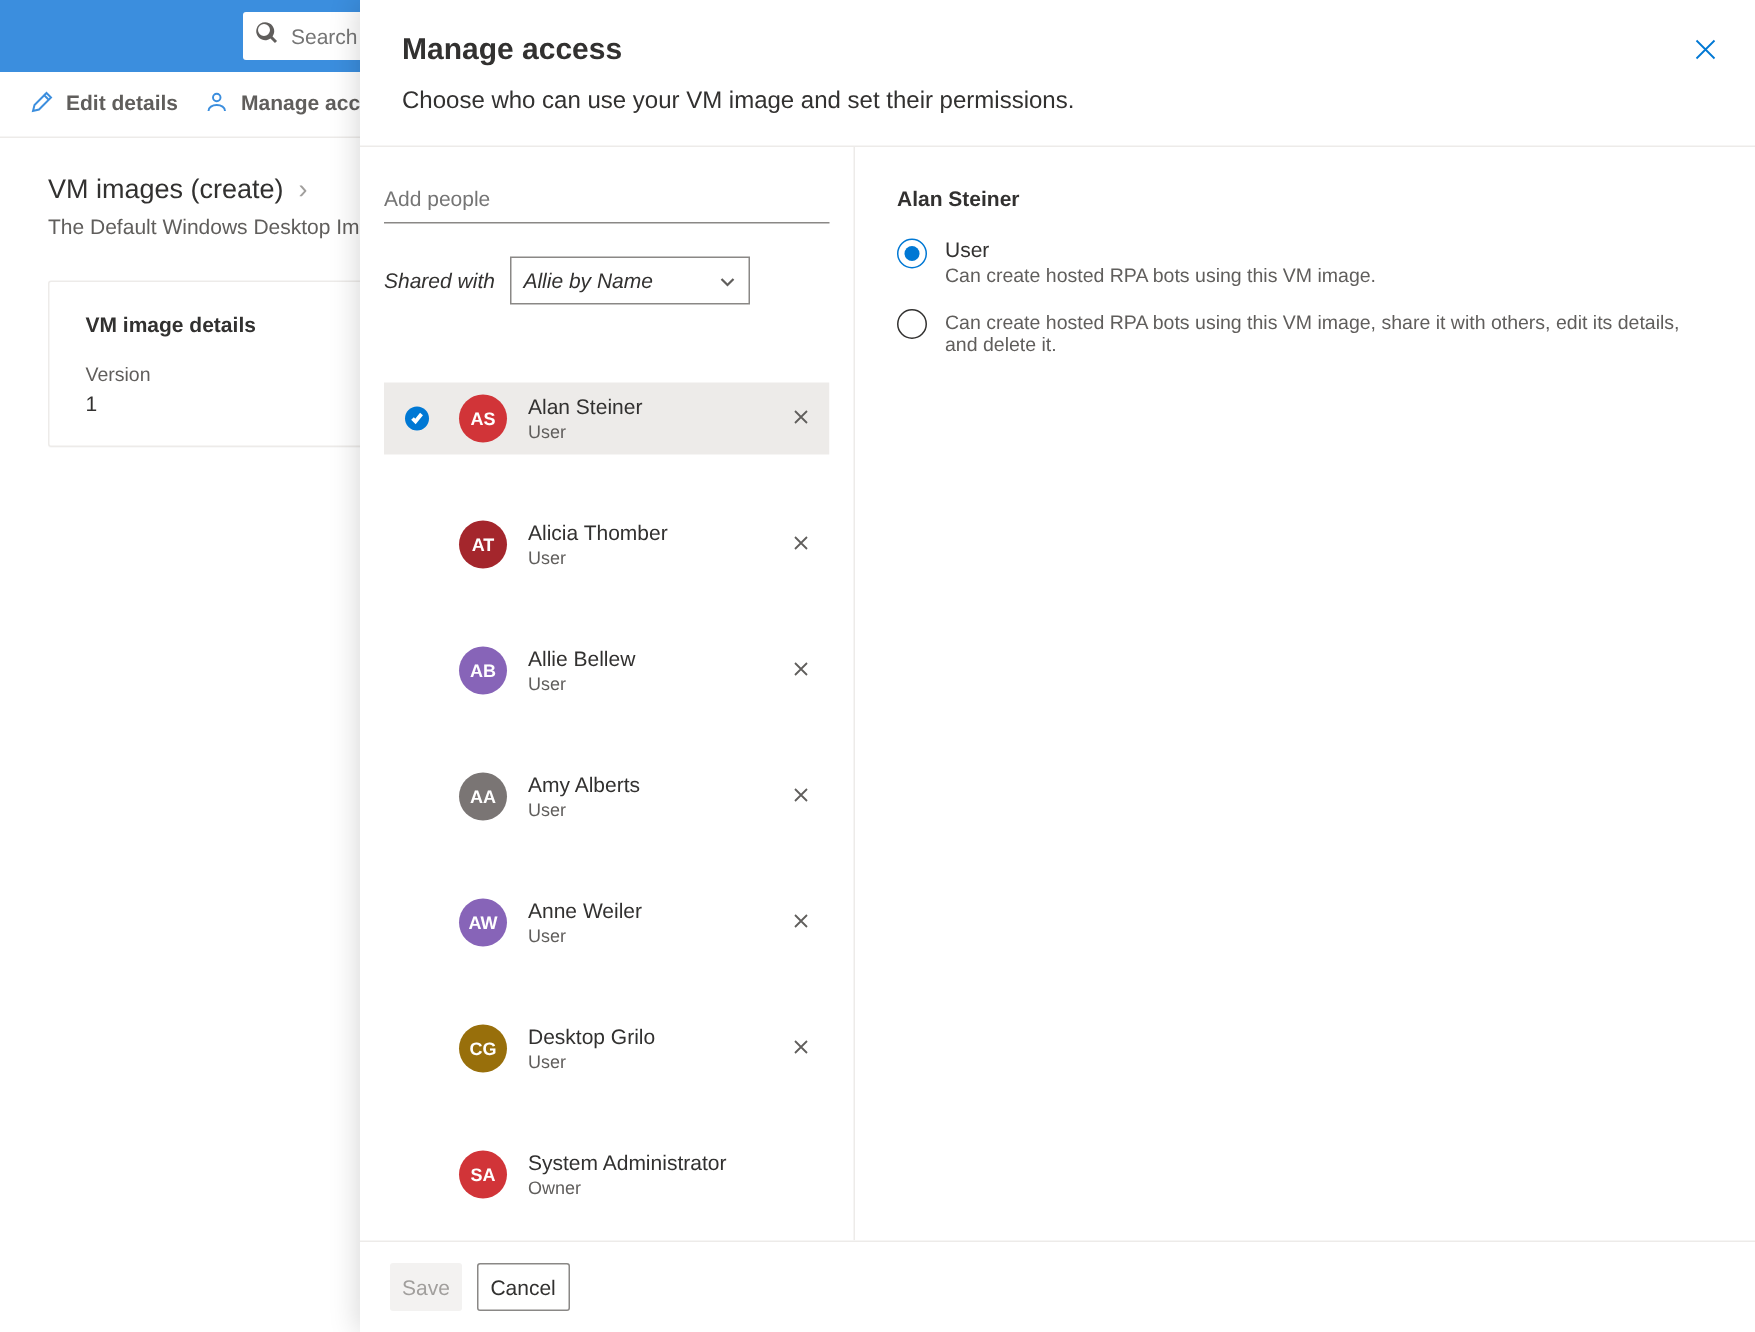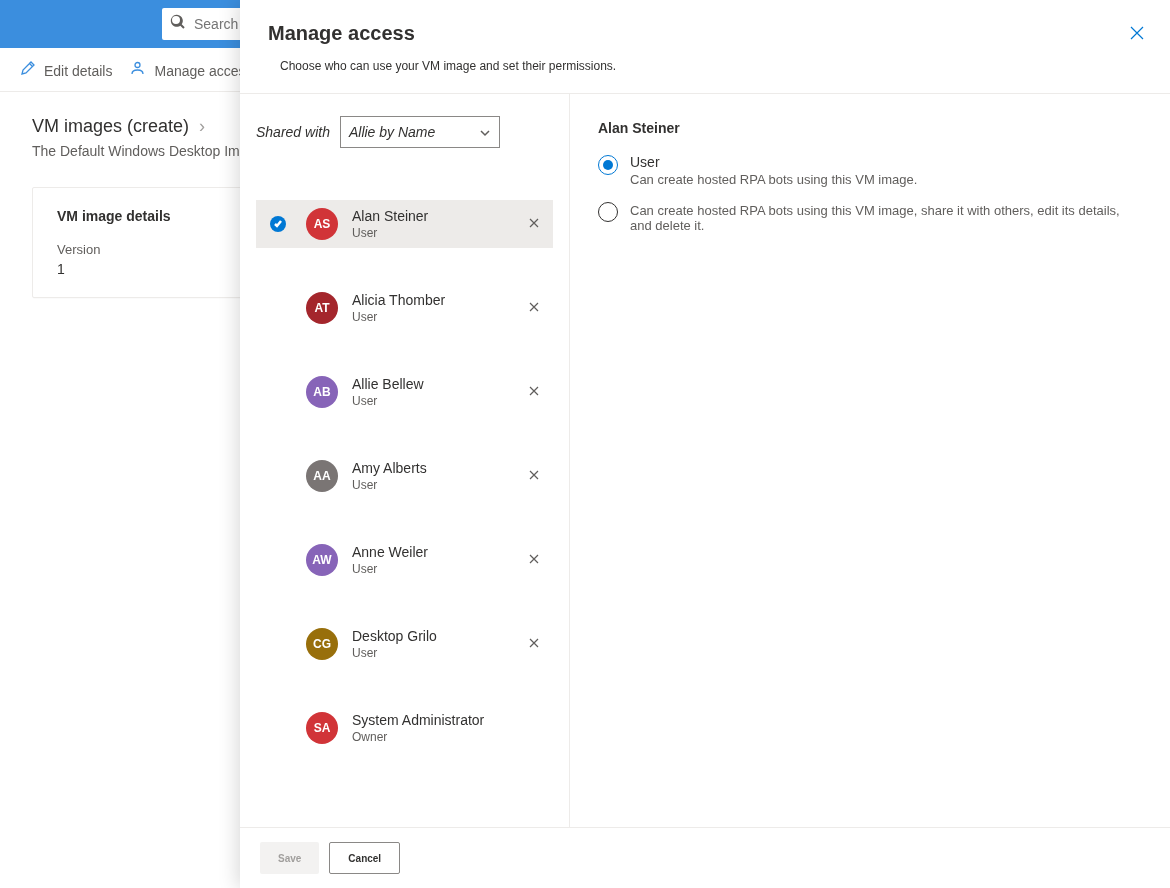--- a/index.html
+++ b/index.html
@@ -5,40 +5,40 @@
   * { box-sizing: border-box; margin: 0; padding: 0; font-family: 'Segoe UI', Tahoma, sans-serif; }
   body { width: 1170px; height: 888px; overflow: hidden; background: #fff; color: #323130; position: relative; }
 
   
   .topbar { background: #3b8ede; height: 48px; display: flex; align-items: center; padding: 0 12px; }
   .search-wrap { margin-left: 150px; display:flex; align-items:center; background:#fff; border-radius:2px; height:32px; width:320px; padding:0 8px; color:#605e5c;}
   .search-wrap svg { width:16px; height:16px; margin-right:8px; fill:#605e5c;}
   .search-wrap input { border:none; outline:none; font-size:14px; color:#605e5c; width:100%; background:transparent;}
 
   .cmdbar { height:44px; display:flex; align-items:center; padding:0 20px; gap:18px; border-bottom:1px solid #edebe9;}
-  .cmdbar-item { display:flex; align-items:flex-end; gap:8px; color:#605e5c; font-size:14px;}
+  .cmdbar-item { display:flex; align-items:flex-start; gap:8px; color:#605e5c; font-size:14px;font-weight:bold;}
   .cmdbar-item svg { width:16px; height:16px; fill:#3b8ede; stroke:#3b8ede;}
 
   .page-body { padding: 24px 32px; }
   .breadcrumb { display:flex; align-items:center; gap:10px; font-size:18px; color:#323130;}
   .breadcrumb .chev { color:#a19f9d; }
   .page-sub { margin-top:6px; color:#605e5c; font-size:14px;}
 
   .card { margin-top:28px; border:1px solid #edebe9; border-radius:2px; padding:20px 24px; width:680px; box-shadow:0 0.5px 0 rgba(0,0,0,0.03);}
   .card h3 { font-size:14px; font-weight:600; margin-bottom:18px;}
   .kv-label { font-size:13px; color:#605e5c; margin-bottom:4px;}
   .kv-val { font-size:14px; color:#323130;}
 
   
   .panel { position:absolute; top:0; right:0; bottom:0; width:930px; background:#fff; box-shadow:-3px 0 18px rgba(0,0,0,0.15); display:flex; flex-direction:column;}
   .panel-header { padding:22px 28px 14px; }
   .panel-header h2 { font-size:20px; font-weight:600; color:#323130;}
   .panel-close { position:absolute; top:24px; right:24px; width:18px; height:18px; cursor:pointer; }
   .panel-close svg { width:18px; height:18px; stroke:#0078d4; stroke-width:1.2; fill:none;}
-  .panel-desc { padding:0 40px 20px; font-size:12px; color:#323130;}
+  .panel-desc { padding:0 28px 20px; font-size:16px; color:#323130;}
 
   .panel-body { flex:1; display:flex; border-top:1px solid #edebe9; overflow:hidden;}
   .left-col { width:330px; border-right:1px solid #edebe9; padding:22px 16px 0 16px; display:flex; flex-direction:column;}
   .right-col { flex:1; padding:26px 28px;}
 
   .add-people { width:100%; border:none; border-bottom:1px solid #8a8886; font-size:14px; padding:4px 0 8px 0; color:#605e5c; outline:none; margin-bottom:22px;}
   .sort-row { display:flex; align-items:center; gap:10px; margin-bottom:10px;font-style:italic;}
   .sort-label { font-size:14px; color:#323130;}
   .sort-select { position:relative; border:1px solid #8a8886; height:32px; display:flex; align-items:center; padding:0 8px; font-size:14px; width:160px;}
   .sort-select .chev-icon { position:absolute; right:8px; top:9px; }
@@ -58,21 +58,21 @@
 
   .right-col h3 { font-size:14px; font-weight:600; margin-bottom:18px;}
   .radio-row { display:flex; gap:12px; margin-bottom:14px; align-items:flex-start;}
   .radio { width:20px; height:20px; border-radius:50%; border:1px solid #323130; display:flex; align-items:center; justify-content:center; flex-shrink:0; margin-top:1px;}
   .radio.checked { border-color:#0078d4;}
   .radio .dot { width:10px; height:10px; border-radius:50%; background:#0078d4;}
   .radio-label { font-size:14px; color:#323130;}
   .radio-sub { font-size:13px; color:#605e5c; margin-top:2px;}
 
   .panel-footer { border-top:1px solid #edebe9; padding:14px 20px; display:flex; gap:10px;}
-  .btn { height:32px; padding:0 18px; font-size:10px; border-radius:2px; cursor:pointer;font-weight:bold;}
+  .btn { height:32px; padding:0 8px; font-size:14px; border-radius:2px; cursor:pointer;}
   .btn-primary { background:#f3f2f1; color:#a19f9d; border:none;}
   .btn-default { background:#fff; border:1px solid #8a8886; color:#323130;}
 </style>
 </head>
 <body>
 
 <div class="topbar">
   <div class="search-wrap">
     <span>
       <svg viewBox="0 0 16 16">
@@ -125,20 +125,21 @@
             <path d="M3 3l12 12M15 3L3 15"></path>
           </svg>
       </span>
     </div>
   </div>
   <div class="panel-desc">Choose who can use your VM image and set their permissions.</div>
 
   <div class="panel-body">
 
     <div class="left-col">
+      <input class="add-people" placeholder="Add people" style="">
       <div class="sort-row">
         <span class="sort-label">Shared with</span>
         <div class="sort-select">
           <span>Allie by Name</span>
           <span class="chev-icon">
             <svg viewBox="0 0 12 12">
                 <path d="M2 4l4 4 4-4"></path>
               </svg>
           </span>
         </div>

